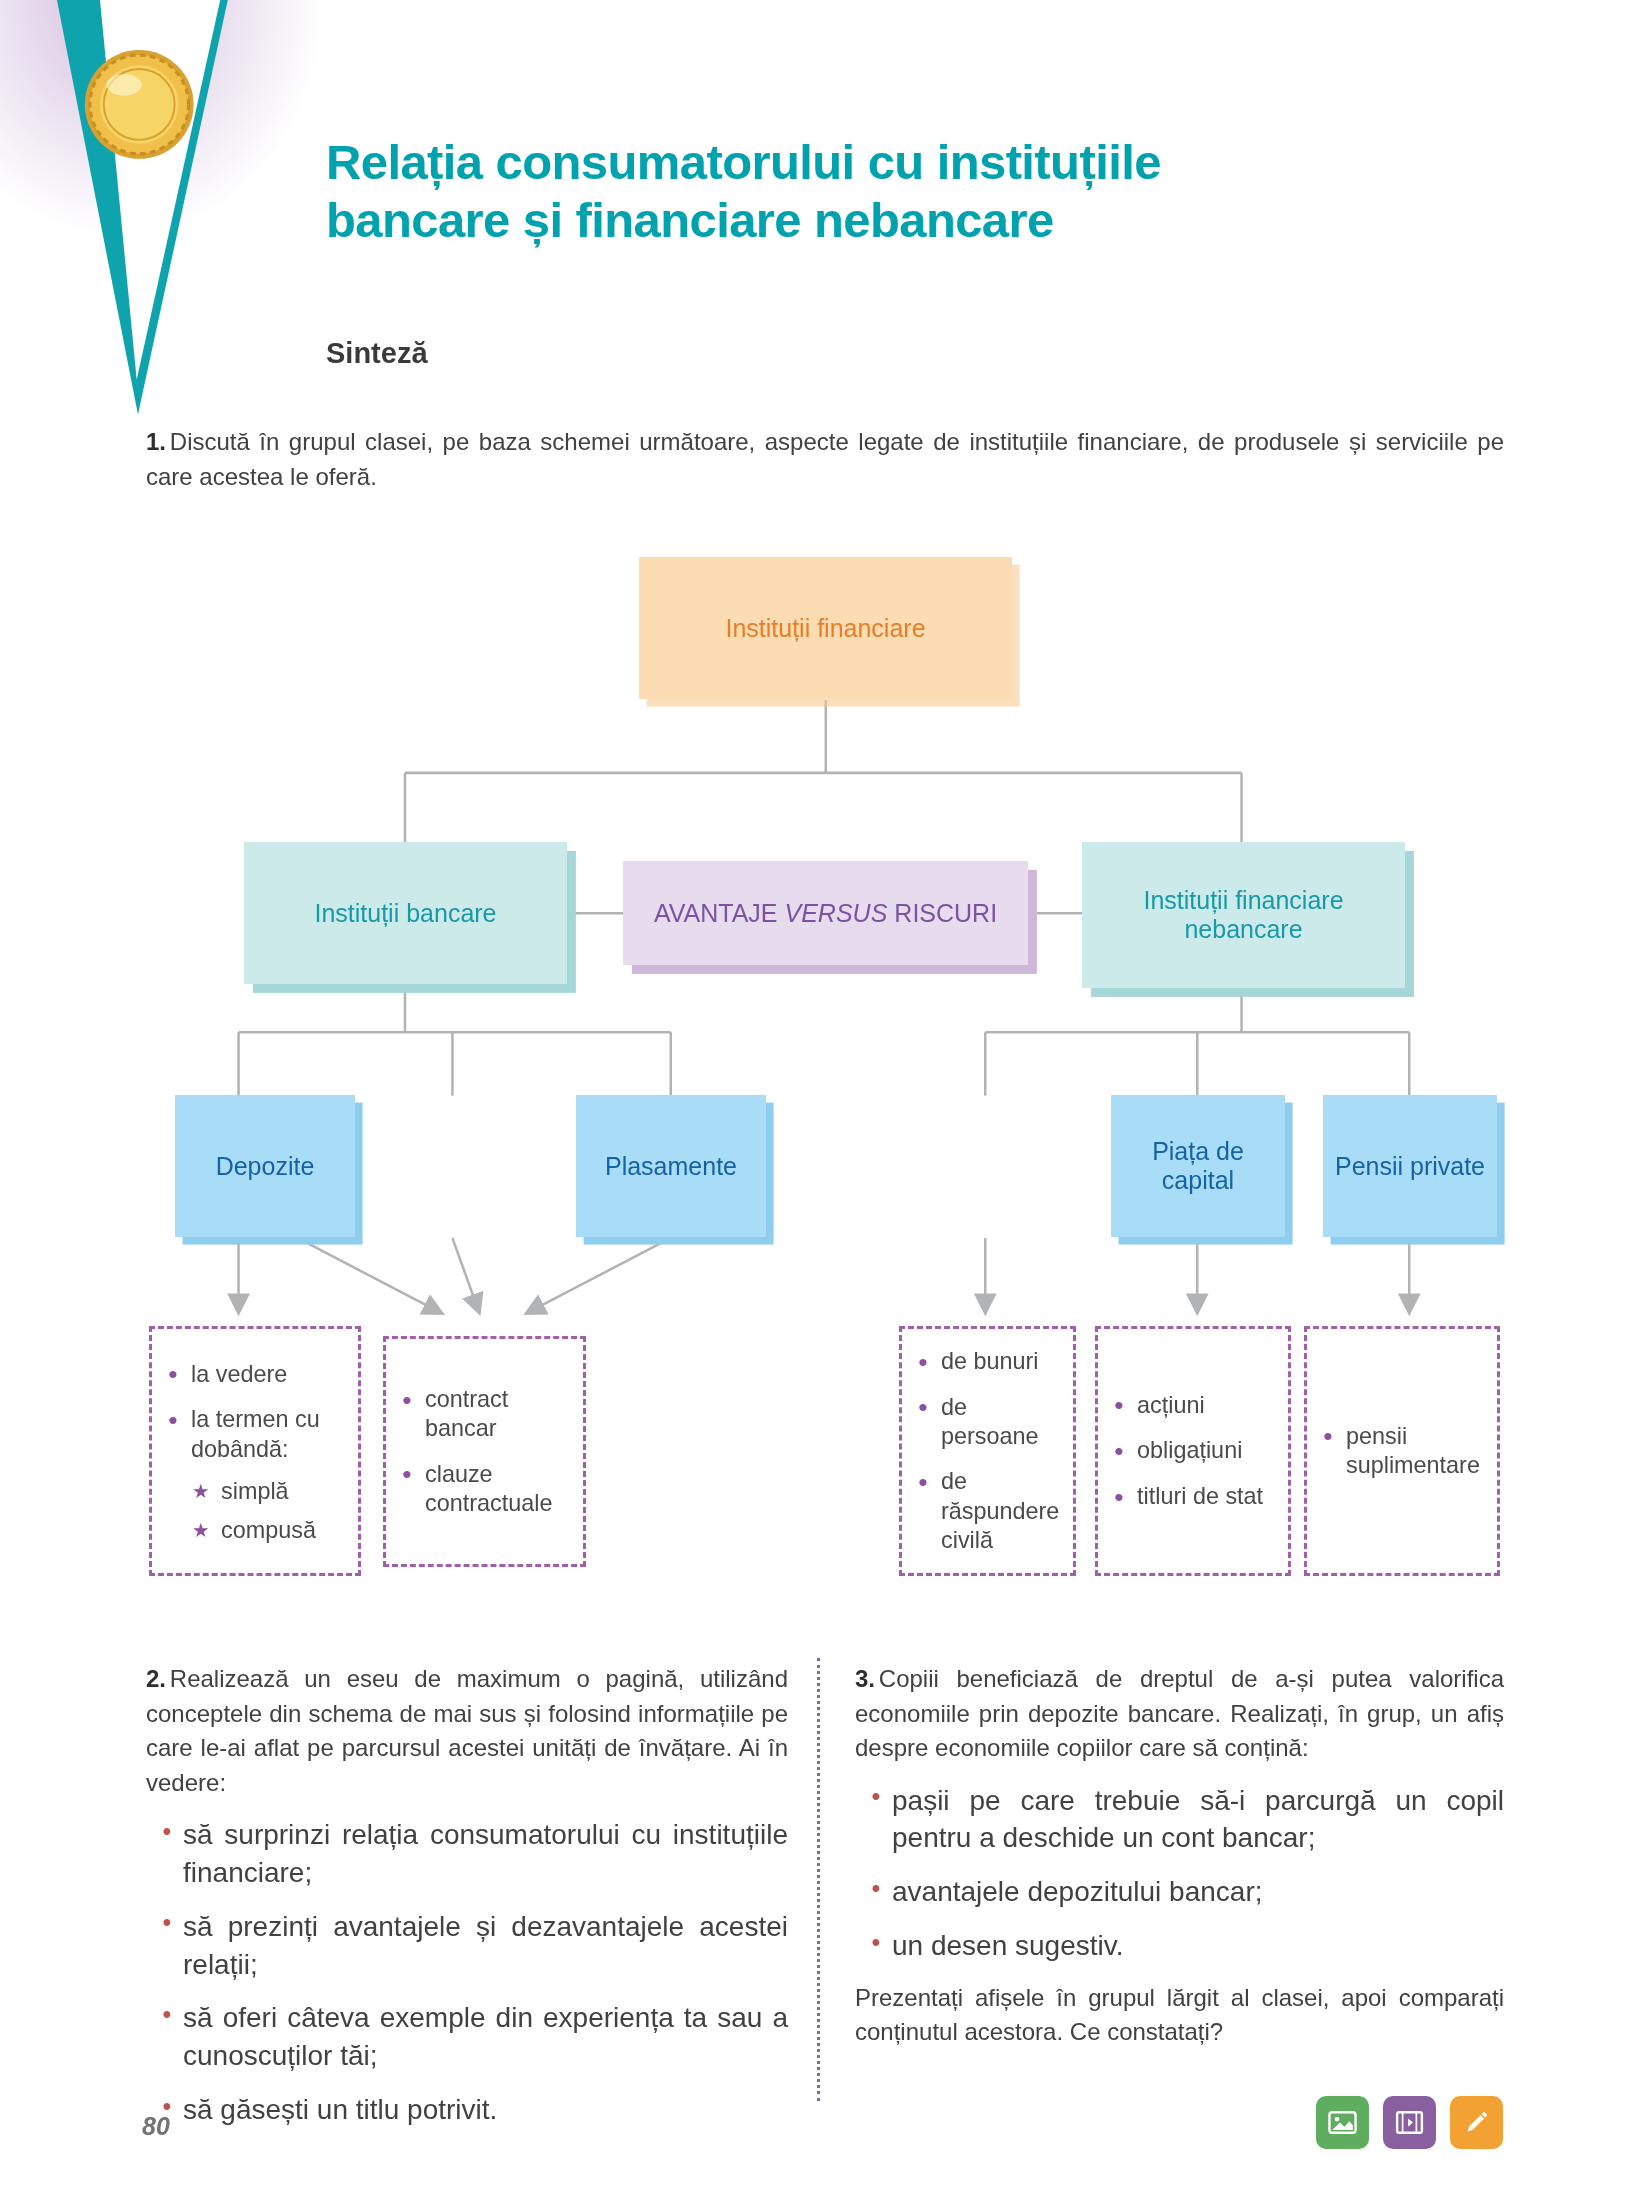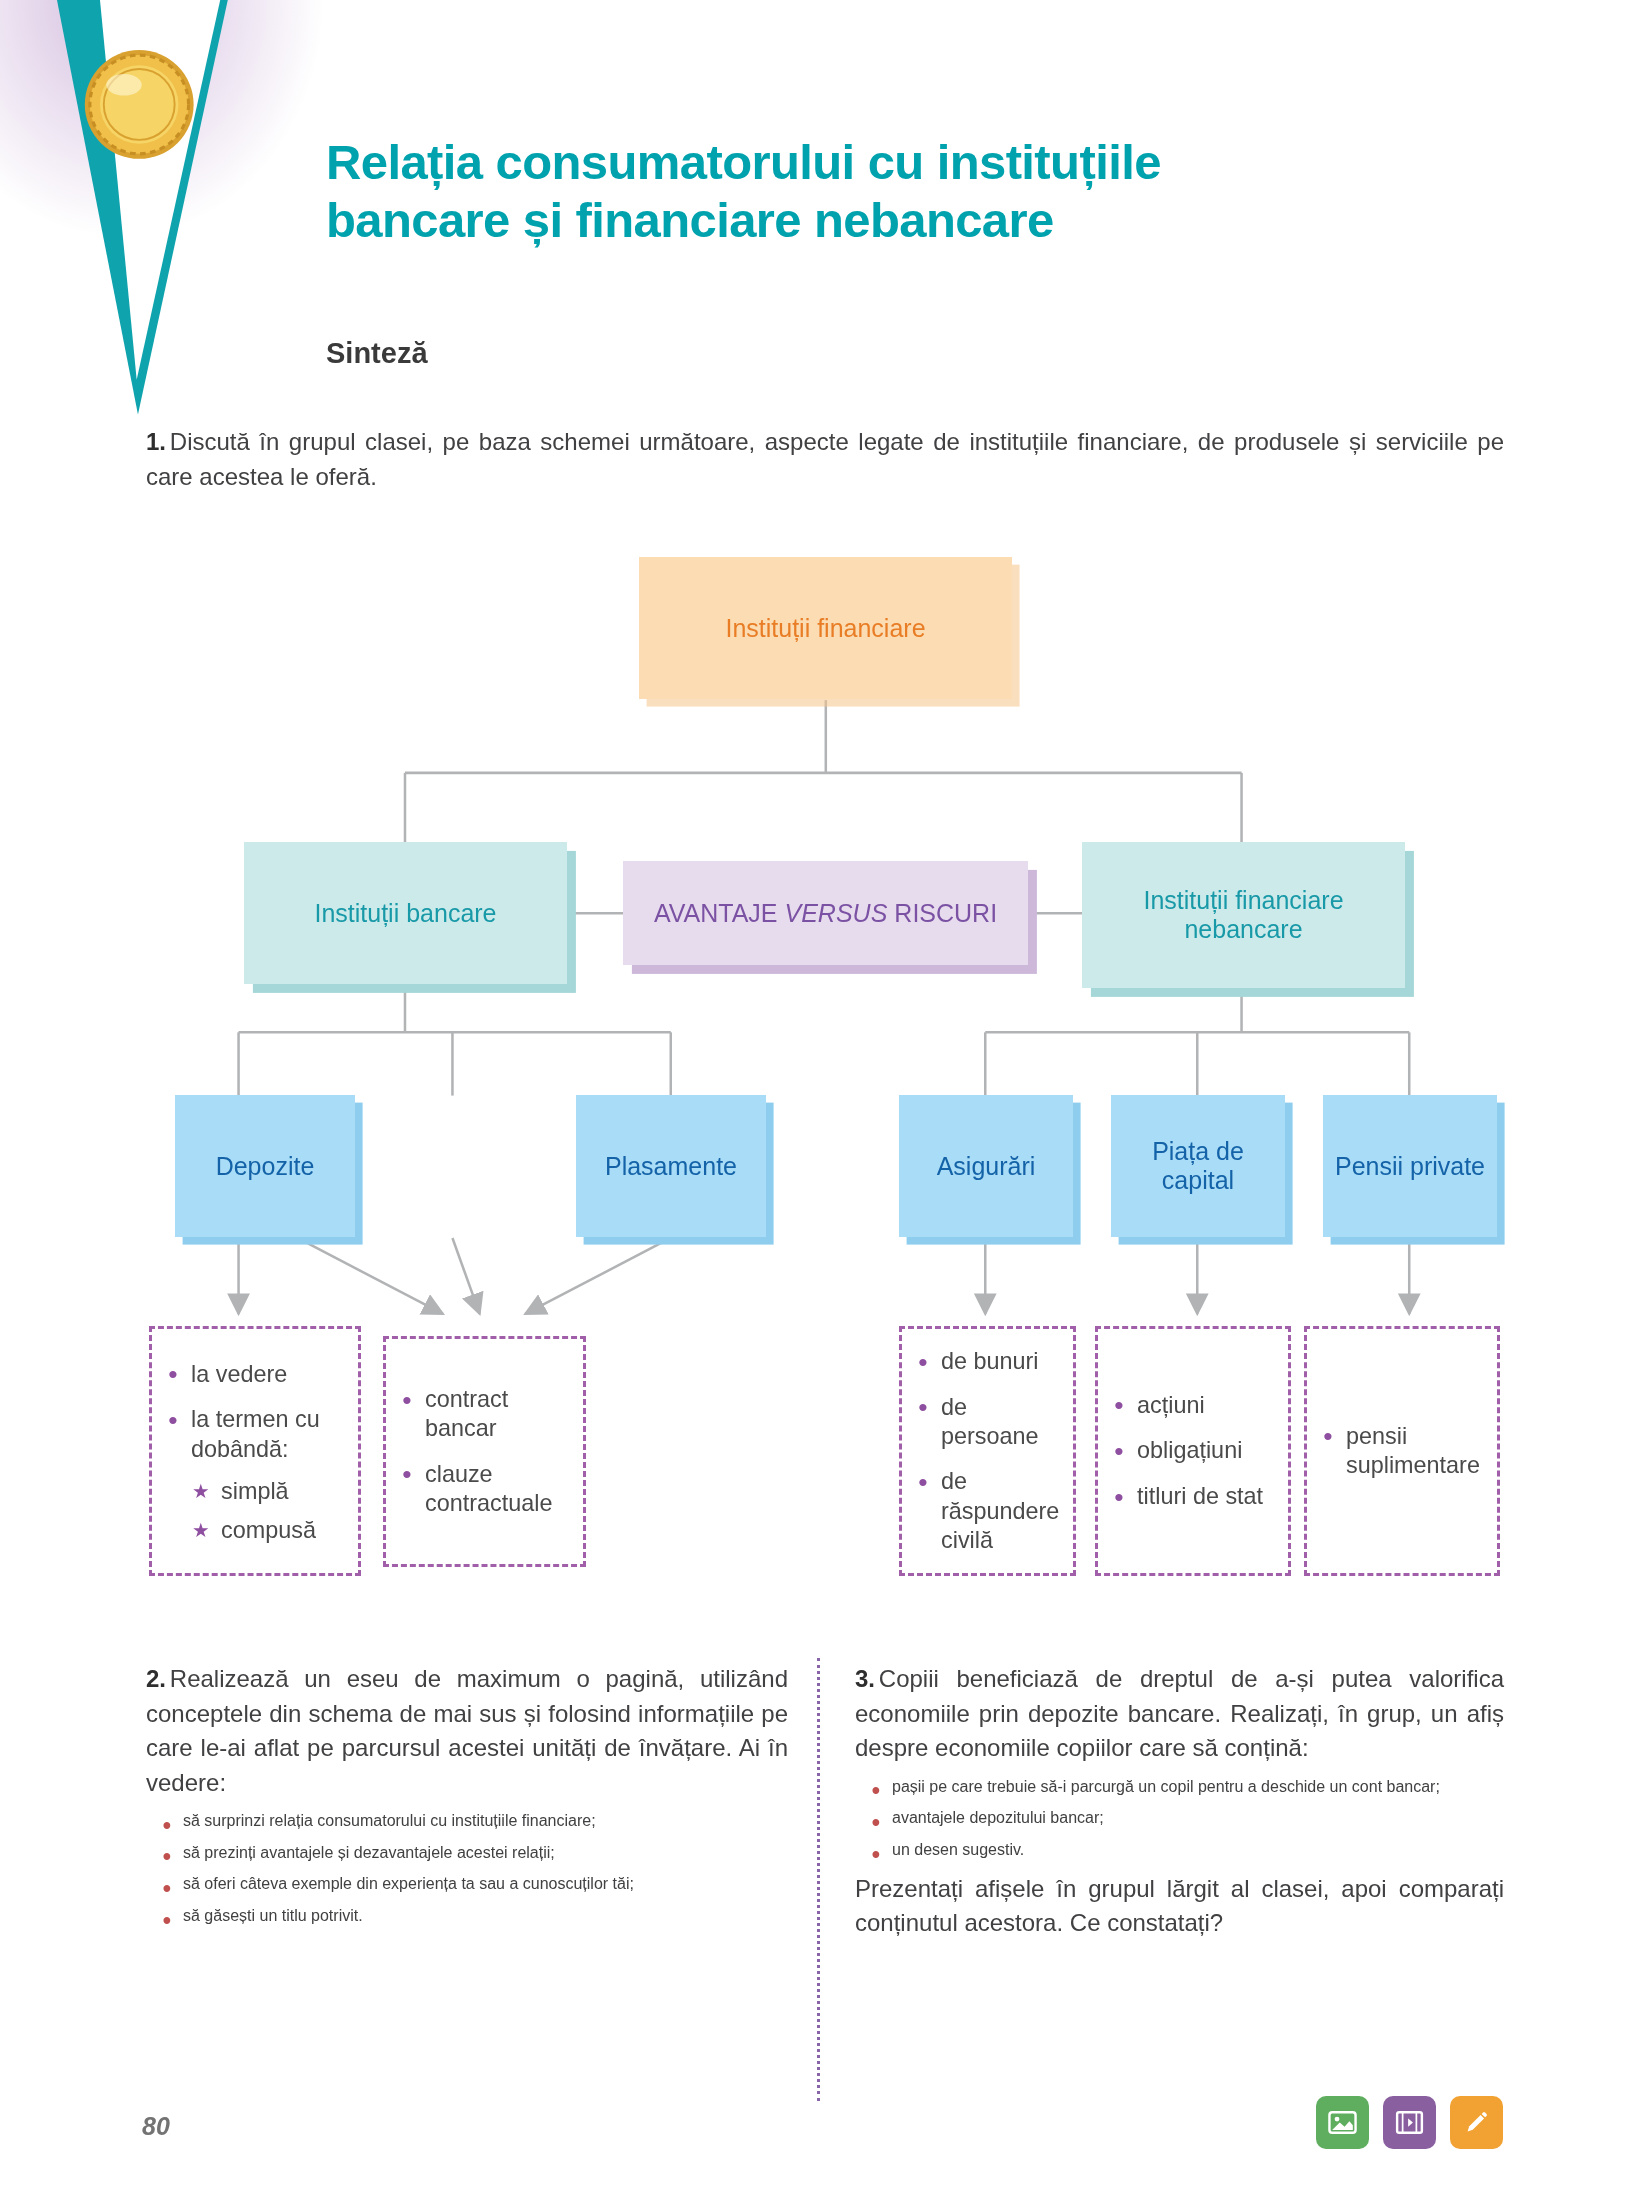--- a/index.html
+++ b/index.html
@@ -55,21 +55,21 @@
   .lE{left:1304px;top:775px;width:196px;height:250px;}
 
   .leaf-item{position:relative;padding-left:24px;margin:8.2px 0;}
   .leaf-item::before{content:"•";position:absolute;left:1.3px;top:-1.3px;color:#8f4fa0;font-size:26.6px;}
   .leaf-sub{position:relative;padding-left:54px;margin:5px 0;}
   .leaf-sub::before{content:"★";position:absolute;left:25px;top:1.9px;color:#8f4fa0;font-size:19.6px;}
 
   
   .task2{position:absolute;left:146px;top:1662px;width:642px;}
   .task3{position:absolute;left:855px;top:1662px;width:649px;}
-  .tb{position:relative;padding-left:37px;margin:10px 0;font-size:16px;line-height:1.35;text-align:justify;}
+  .tb{position:relative;padding-left:37px;margin:16px 0;font-size:28px;line-height:1.35;text-align:justify;}
   .tb::before{content:"•";position:absolute;left:16.5px;top:-1.3px;color:#c0504d;font-size:25px;}
   .outro{margin-top:11.4px;}
   .col-sep{position:absolute;left:817px;top:1658px;height:443px;width:0;border-left:3.2px dotted #8a64a8;}
 
   
   .page-num{position:absolute;left:142px;top:2112px;font-size:25px;font-weight:700;color:#737373;font-style:italic;}
   .res-icons{position:absolute;right:141px;top:2096px;display:flex;gap:14px;}
   .res-icon{width:53px;height:53px;border-radius:10px;display:flex;align-items:center;justify-content:center;}
   .res-green{background:#5fae5f;}
   .res-purple{background:#8a5fa0;}
@@ -139,21 +139,20 @@
     <div class="box versus-box">
         <span>AVANTAJE</span>
         <i>VERSUS</i>
         <span>RISCURI</span>
       </div>
 
     <div class="box nonbank-box">Instituții financiare nebancare</div>
 
     <div class="box box-blue c1">Depozite</div>
     <div class="box box-blue c3">Plasamente</div>
-    <div class="box box-blue c4">Asigurări</div>
     <div class="box box-blue c5">Piața de capital</div>
     <div class="box box-blue c6">Pensii private</div>
 
     <div class="leaf lA">
       <div class="leaf-item">la vedere</div>
       <div class="leaf-item">la termen cu dobândă:</div>
       <div class="leaf-sub">simplă</div>
       <div class="leaf-sub">compusă</div>
     </div>
 

